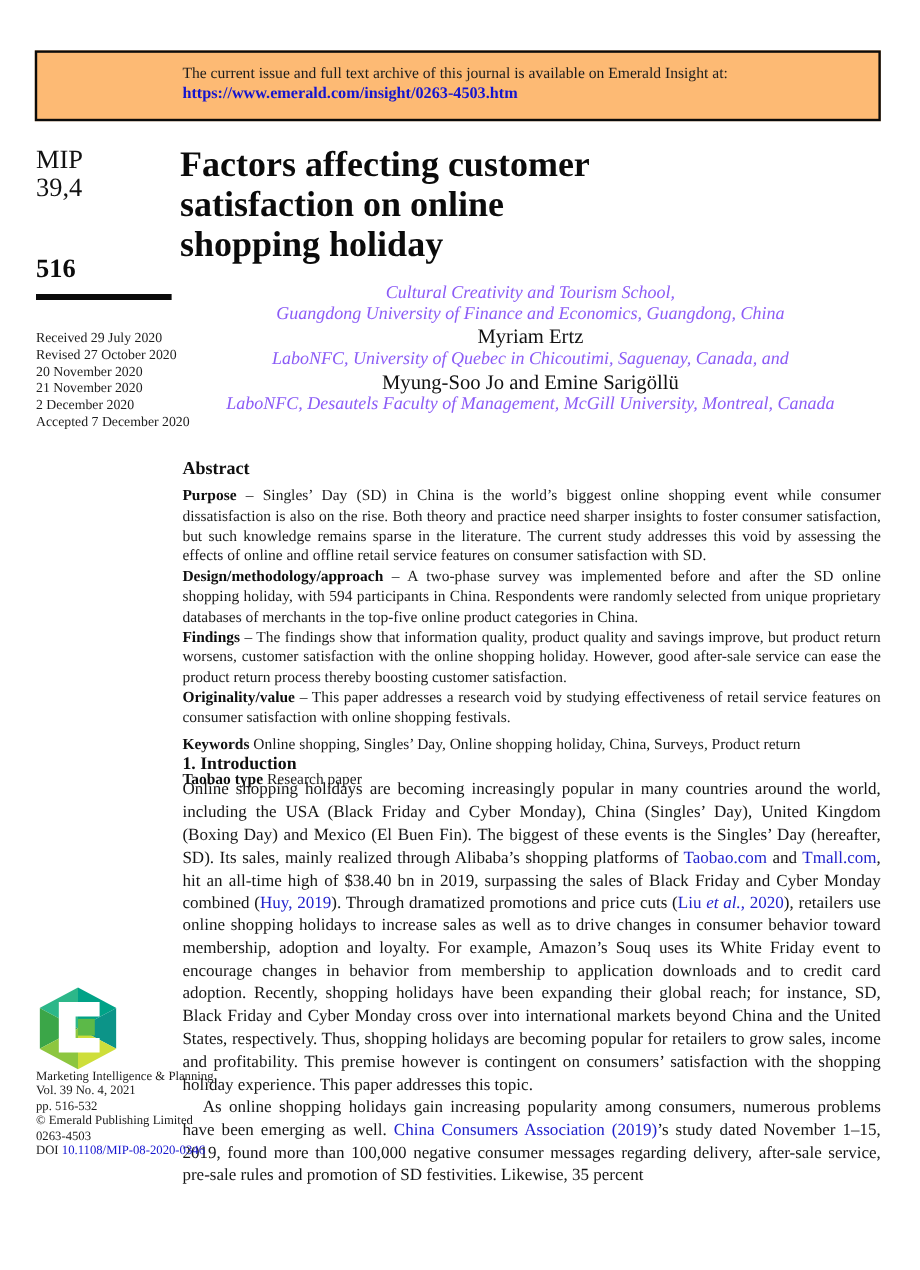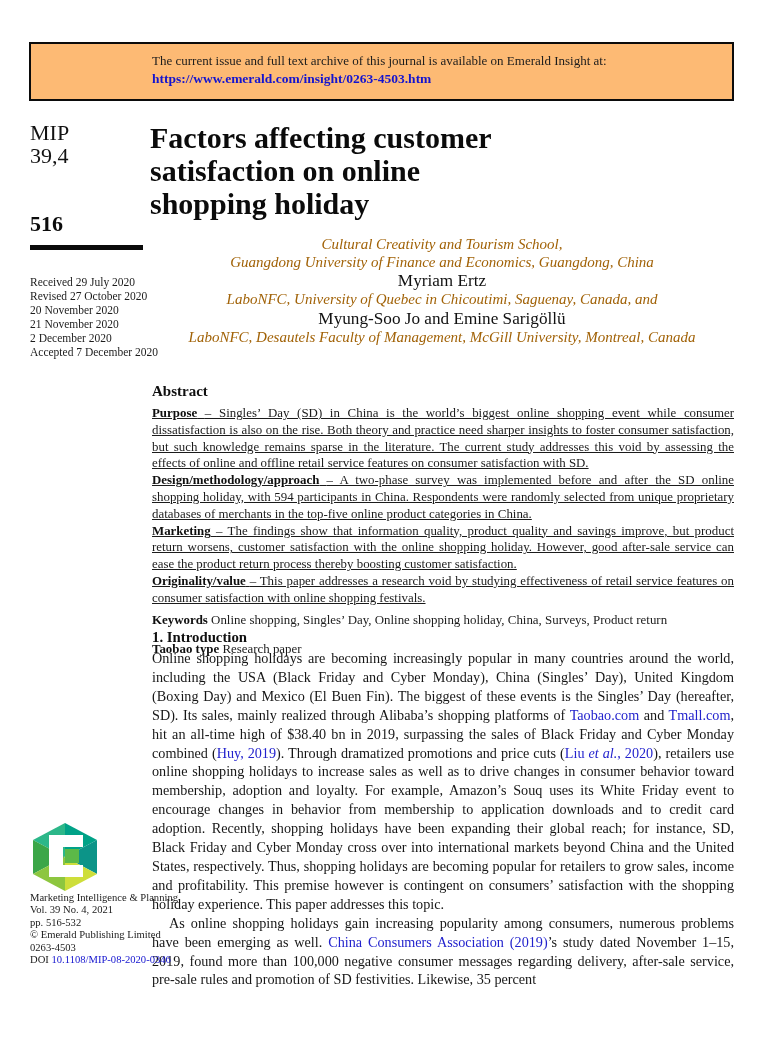--- a/index.html
+++ b/index.html
@@ -29,26 +29,26 @@
   #history { left:30px; top:276px; width:125px; font-size:11.5px; line-height:13.9px; color:#1c1c1c; }
   .history-line { white-space:nowrap; }
 
   
   #title-block {
     left:150px; top:121px; width:584px; text-align:left;
     font-size:30px; line-height:33px; font-weight:bold; color:#0b0b0b;
   }
   #authors-block { left:150px; top:236px; width:584px; text-align:center; }
   .author-name { font-size:17.2px; line-height:20px; color:#111111; }
-  .affil { font-style:italic; font-size:15px; line-height:17.7px; color:#a16207; }
+  .affil { font-style:italic; font-size:15px; line-height:17.7px; color:#8b5cf6; }
 
   
   #abstract-block { left:152px; top:383px; width:582px; }
   .abstract-heading { font-size:15px; font-weight:bold; margin:0 0 5px 0; color:#0f0f0f; }
-  .abs-para { font-size:12.9px; line-height:16.8px; text-align:justify; margin:0; color:#1b1b1b;text-decoration:underline; }
+  .abs-para { font-size:12.9px; line-height:16.8px; text-align:justify; margin:0; color:#1b1b1b; }
   .abs-label { font-weight:bold; color:#0f0f0f; }
   .kw-line { margin-top:5px; font-size:12.9px; line-height:16.8px; color:#1b1b1b; }
   .kw-label { font-weight:bold; color:#0f0f0f;margin-top:10px; }
 
   
   #intro-block { left:152px; top:629px; width:582px; }
   .sec-heading { font-size:14.8px; font-weight:bold; margin:0 0 3px 0; color:#0f0f0f; }
   .body-para { font-size:14.2px; line-height:18.9px; text-align:justify; margin:0; color:#161616; }
   .body-para.indent { text-indent:17px; }
   .seg-plain { }
@@ -100,21 +100,21 @@
   <div class="author-name">Myriam Ertz</div>
   <div class="affil">LaboNFC, University of Quebec in Chicoutimi, Saguenay, Canada, and</div>
   <div class="author-name">Myung-Soo Jo and Emine Sarigöllü</div>
   <div class="affil">LaboNFC, Desautels Faculty of Management, McGill University, Montreal, Canada</div>
 </div>
 
 <div class="abs" id="abstract-block">
   <div class="abstract-heading">Abstract</div>
   <p class="abs-para"><span class="abs-label">Purpose</span> <span>– Singles’ Day (SD) in China is the world’s biggest online shopping event while consumer dissatisfaction is also on the rise. Both theory and practice need sharper insights to foster consumer satisfaction, but such knowledge remains sparse in the literature. The current study addresses this void by assessing the effects of online and offline retail service features on consumer satisfaction with SD.</span></p>
   <p class="abs-para"><span class="abs-label">Design/methodology/approach</span> <span>– A two-phase survey was implemented before and after the SD online shopping holiday, with 594 participants in China. Respondents were randomly selected from unique proprietary databases of merchants in the top-five online product categories in China.</span></p>
-  <p class="abs-para"><span class="abs-label">Marketing</span> <span>– The findings show that information quality, product quality and savings improve, but product return worsens, customer satisfaction with the online shopping holiday. However, good after-sale service can ease the product return process thereby boosting customer satisfaction.</span></p>
+  <p class="abs-para"><span class="abs-label">Findings</span> <span>– The findings show that information quality, product quality and savings improve, but product return worsens, customer satisfaction with the online shopping holiday. However, good after-sale service can ease the product return process thereby boosting customer satisfaction.</span></p>
   <p class="abs-para"><span class="abs-label">Originality/value</span> <span>– This paper addresses a research void by studying effectiveness of retail service features on consumer satisfaction with online shopping festivals.</span></p>
   <p class="kw-line"><span class="kw-label">Keywords</span> <span>Online shopping, Singles’ Day, Online shopping holiday, China, Surveys, Product return</span></p>
   <p class="kw-line"><span class="kw-label">Taobao type</span> <span>Research paper</span></p>
 </div>
 
 <div class="abs" id="intro-block">
   <p class="sec-heading">1. Introduction</p>
   <p class="body-para"><span class="seg-plain">Online shopping holidays are becoming increasingly popular in many countries around the world, including the USA (Black Friday and Cyber Monday), China (Singles’ Day), United Kingdom (Boxing Day) and Mexico (El Buen Fin). The biggest of these events is the Singles’ Day (hereafter, SD). Its sales, mainly realized through Alibaba’s shopping platforms of </span><span class="seg-link">Taobao.com</span><span class="seg-plain"> and </span><span class="seg-link">Tmall.com</span><span class="seg-plain">, hit an all-time high of $38.40 bn in 2019, surpassing the sales of Black Friday and Cyber Monday combined (</span><span class="seg-link">Huy, 2019</span><span class="seg-plain">). Through dramatized promotions and price cuts (</span><span class="seg-link">Liu </span><span class="seg-linkitalic">et al.</span><span class="seg-link">, 2020</span><span class="seg-plain">), retailers use online shopping holidays to increase sales as well as to drive changes in consumer behavior toward membership, adoption and loyalty. For example, Amazon’s Souq uses its White Friday event to encourage changes in behavior from membership to application downloads and to credit card adoption. Recently, shopping holidays have been expanding their global reach; for instance, SD, Black Friday and Cyber Monday cross over into international markets beyond China and the United States, respectively. Thus, shopping holidays are becoming popular for retailers to grow sales, income and profitability. This premise however is contingent on consumers’ satisfaction with the shopping holiday experience. This paper addresses this topic.</span></p>
   <p class="body-para indent"><span class="seg-plain">As online shopping holidays gain increasing popularity among consumers, numerous problems have been emerging as well. </span><span class="seg-link">China Consumers Association (2019)</span><span class="seg-plain">’s study dated November 1–15, 2019, found more than 100,000 negative consumer messages regarding delivery, after-sale service, pre-sale rules and promotion of SD festivities. Likewise, 35 percent</span></p>
 </div>

